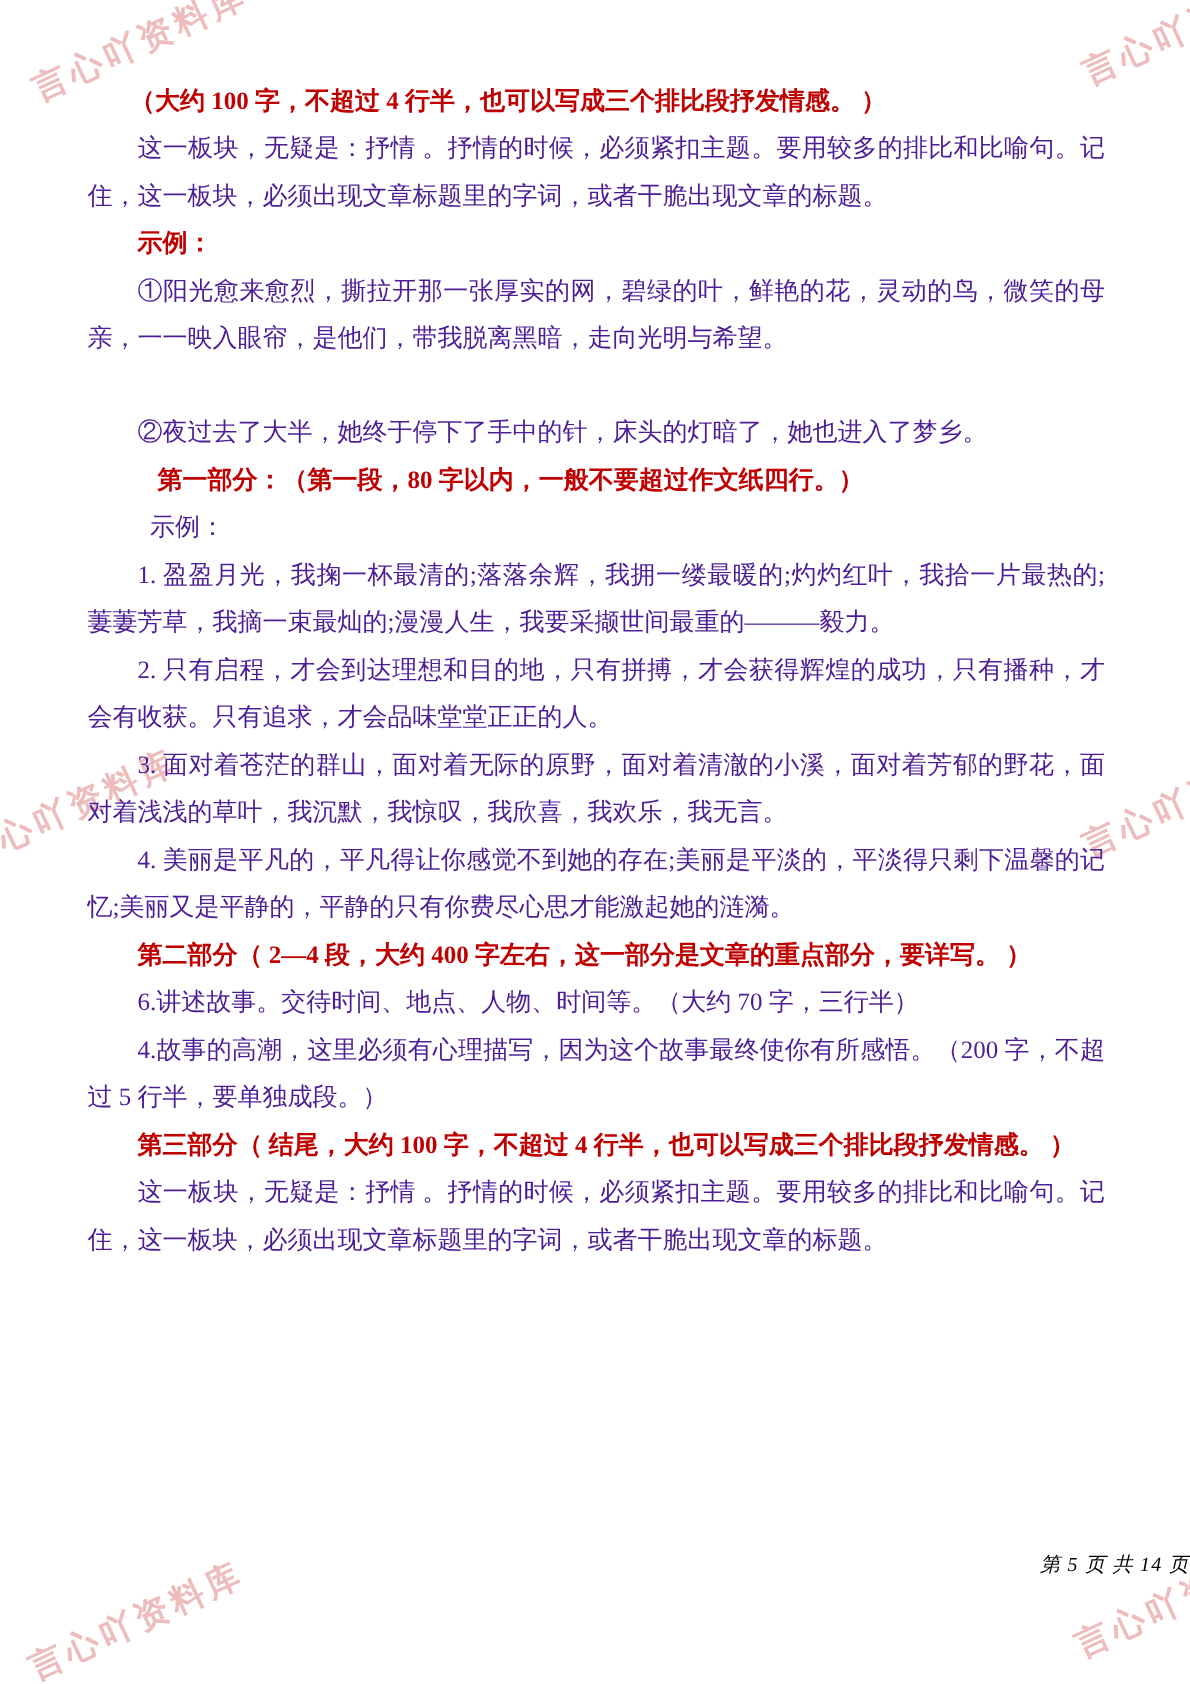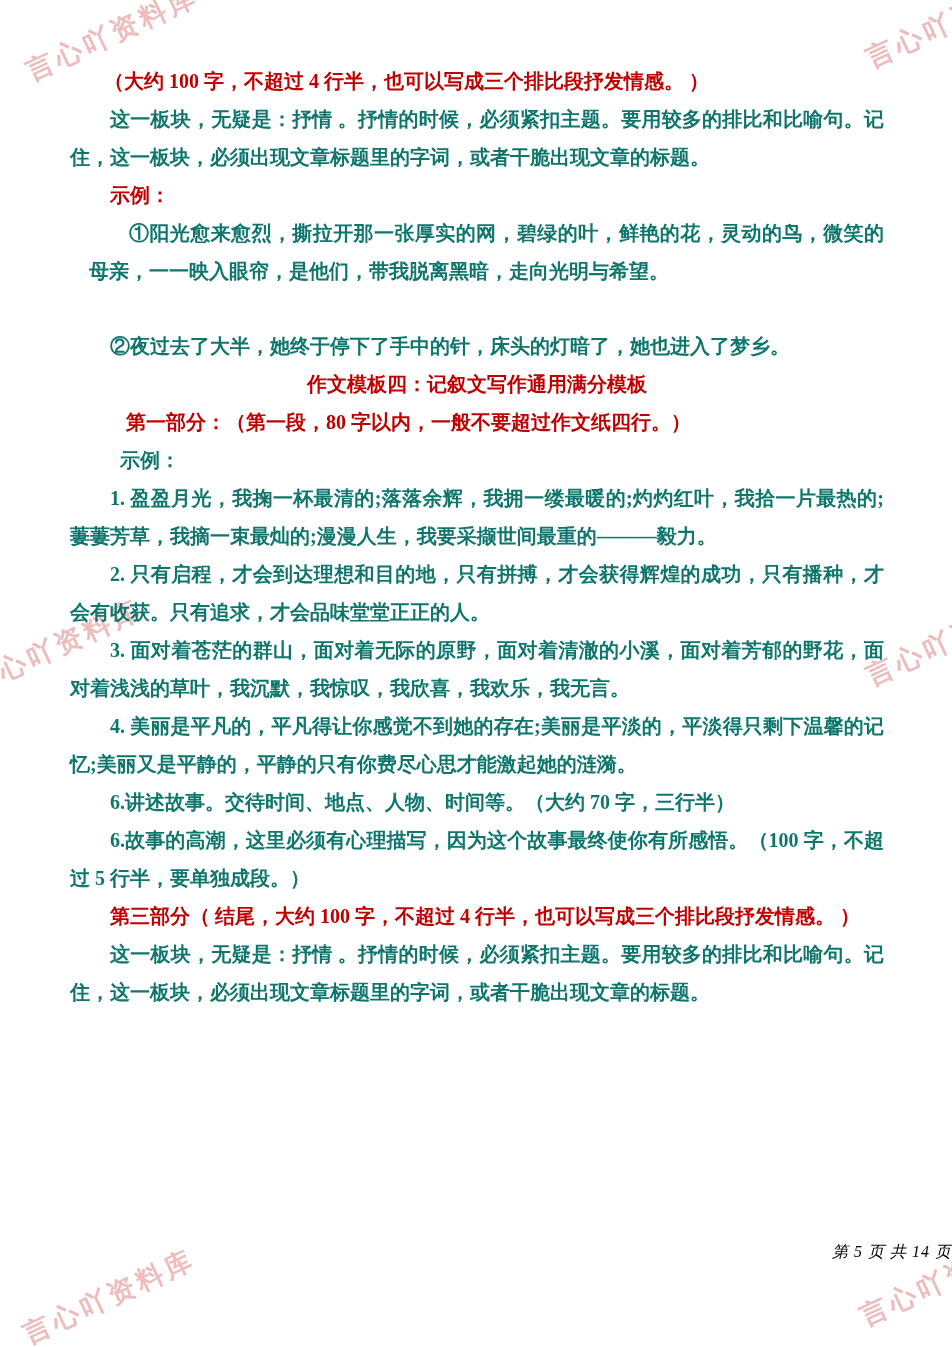--- a/index.html
+++ b/index.html
@@ -12,22 +12,22 @@
   .page {
     position: absolute; left: 0; top: 0;
     width: 952px; height: 1347px;
     background: #ffffff; overflow: hidden;
   }
   .content {
     position: absolute; left: 70px; top: 62px; width: 814px;
   }
   .blk {
     font-size: 20px; line-height: 38px;
-    text-align: justify; color: #0f766e;
-    font-weight: bold;
+    text-align: justify; color: #4c1d95;
+    font-weight: normal;
   }
   .blk.red {
     color: #c00000; font-weight: bold; text-align: left;
   }
   .blk.red-center {
     color: #c00000; font-weight: bold; text-align: center;
   }
   .footer {
     position: absolute; left: 0; right: 0; top: 1242px;
     text-align: right; font-size: 16px; color: #000000;
@@ -56,28 +56,28 @@
       <div class="watermark" style="left: 868px; top: 42px;">言心吖资料库</div>
       <div class="watermark" style="left: -28px; top: 668px;">言心吖资料库</div>
       <div class="watermark" style="left: 868px; top: 660px;">言心吖资料库</div>
       <div class="watermark" style="left: 25px; top: 1318px;">言心吖资料库</div>
       <div class="watermark" style="left: 862px; top: 1300px;">言心吖资料库</div>
     </div>
   <div class="content" id="content">
       <p class="blk red" style="text-indent: 1.7em;">（大约 100 字，不超过 4 行半，也可以写成三个排比段抒发情感。 ）</p>
       <p class="blk " style="text-indent: 2em;">这一板块，无疑是：抒情 。抒情的时候，必须紧扣主题。要用较多的排比和比喻句。记住，这一板块，必须出现文章标题里的字词，或者干脆出现文章的标题。</p>
       <p class="blk red" style="text-indent: 2em;">示例：</p>
-      <p class="blk " style="text-indent: 2em; margin-left: 19px;">①阳光愈来愈烈，撕拉开那一张厚实的网，碧绿的叶，鲜艳的花，灵动的鸟，微笑的母亲，一一映入眼帘，是他们，带我脱离黑暗，走向光明与希望。</p>
+      <p class="blk " style="text-indent: 2em;">①阳光愈来愈烈，撕拉开那一张厚实的网，碧绿的叶，鲜艳的花，灵动的鸟，微笑的母亲，一一映入眼帘，是他们，带我脱离黑暗，走向光明与希望。</p>
       <p class="blk " style="text-indent: 2em; margin-top: 37px;">②夜过去了大半，她终于停下了手中的针，床头的灯暗了，她也进入了梦乡。</p>
-      <p class="blk red-center">作文模板四：记叙文写作通用满分模板</p>
       <p class="blk red" style="text-indent: 2.8em;">第一部分：（第一段，80 字以内，一般不要超过作文纸四行。）</p>
       <p class="blk " style="text-indent: 2.5em;">示例：</p>
       <p class="blk " style="text-indent: 2em;">1. 盈盈月光，我掬一杯最清的;落落余辉，我拥一缕最暖的;灼灼红叶，我拾一片最热的;萋萋芳草，我摘一束最灿的;漫漫人生，我要采撷世间最重的———毅力。</p>
       <p class="blk " style="text-indent: 2em;">2. 只有启程，才会到达理想和目的地，只有拼搏，才会获得辉煌的成功，只有播种，才会有收获。只有追求，才会品味堂堂正正的人。</p>
       <p class="blk " style="text-indent: 2em;">3. 面对着苍茫的群山，面对着无际的原野，面对着清澈的小溪，面对着芳郁的野花，面对着浅浅的草叶，我沉默，我惊叹，我欣喜，我欢乐，我无言。</p>
       <p class="blk " style="text-indent: 2em;">4. 美丽是平凡的，平凡得让你感觉不到她的存在;美丽是平淡的，平淡得只剩下温馨的记忆;美丽又是平静的，平静的只有你费尽心思才能激起她的涟漪。</p>
+      <p class="blk red" style="text-indent: 2em;">第二部分（ 2—4 段，大约 400 字左右，这一部分是文章的重点部分，要详写。 ）</p>
       <p class="blk " style="text-indent: 2em;">6.讲述故事。交待时间、地点、人物、时间等。（大约 70 字，三行半）</p>
-      <p class="blk " style="text-indent: 2em;">6.故事的高潮，这里必须有心理描写，因为这个故事最终使你有所感悟。（100 字，不超过 5 行半，要单独成段。）</p>
+      <p class="blk " style="text-indent: 2em;">4.故事的高潮，这里必须有心理描写，因为这个故事最终使你有所感悟。（200 字，不超过 5 行半，要单独成段。）</p>
       <p class="blk red" style="text-indent: 2em;">第三部分（ 结尾，大约 100 字，不超过 4 行半，也可以写成三个排比段抒发情感。 ）</p>
       <p class="blk " style="text-indent: 2em;">这一板块，无疑是：抒情 。抒情的时候，必须紧扣主题。要用较多的排比和比喻句。记住，这一板块，必须出现文章标题里的字词，或者干脆出现文章的标题。</p>
     </div>
   <div class="footer">第 5 页 共 14 页</div>
 </div>
 
 </body></html>

